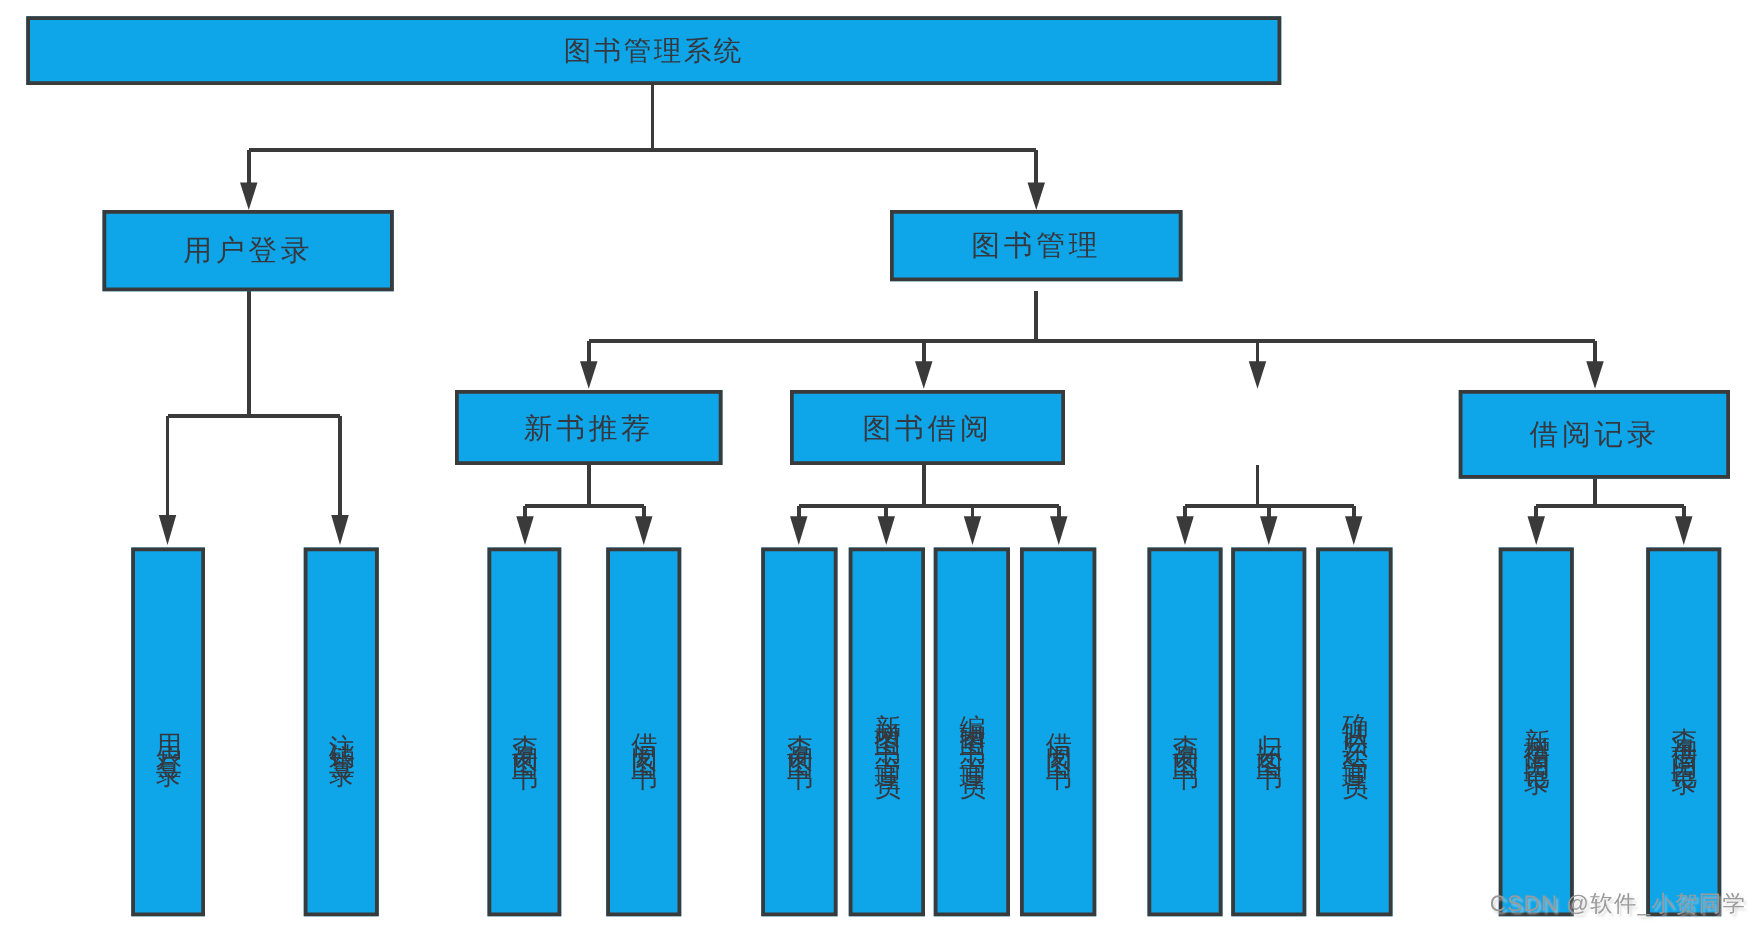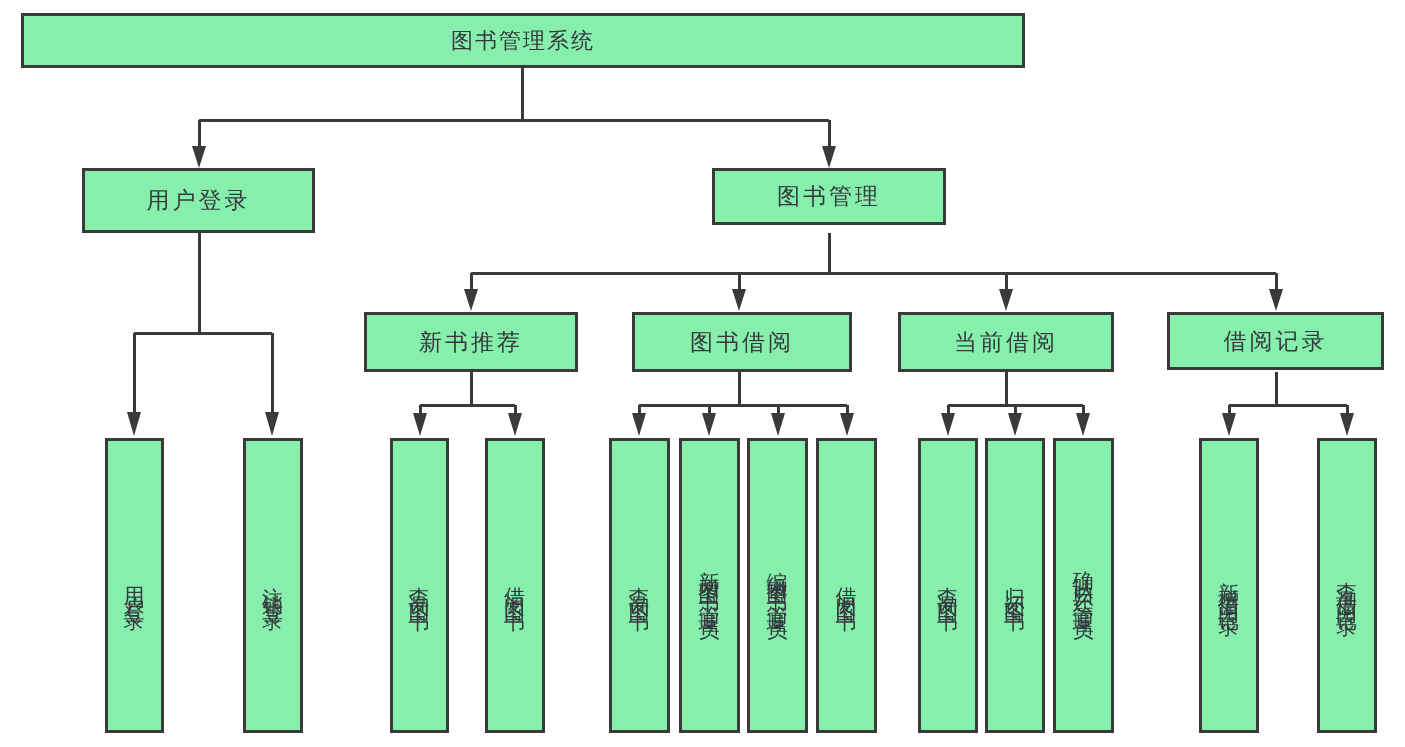--- a/index.html
+++ b/index.html
@@ -2,21 +2,21 @@
 <html><head>
 <meta charset="utf-8">
 <style>
   html,body{margin:0;padding:0;background:#fff;}
   .canvas{
     position:relative;width:1405px;height:747px;background:#ffffff;overflow:hidden;
     font-family:"Liberation Sans","DejaVu Sans",sans-serif;
   }
   .wires{position:absolute;left:0;top:0;width:1405px;height:747px;}
   .node{
-    position:absolute;box-sizing:border-box;border:3px solid #3a3a3a;background:#86efac;
+    position:absolute;box-sizing:border-box;border:3px solid #3a3a3a;background:#0ea5e9;
     display:flex;align-items:center;justify-content:center;
     color:#35393f;text-align:center;
   }
   .h-node{font-size:23px;letter-spacing:3px;white-space:nowrap;}
   .root-node{font-size:22px;letter-spacing:2px;}
   .leaf{
     writing-mode:vertical-rl;text-orientation:mixed;
     font-size:21px;letter-spacing:8px;line-height:1;
   }
   .leaf-long{letter-spacing:7px;}
@@ -62,34 +62,34 @@
     </g>
   </svg>
 
   <div class="node h-node root-node" style="left:21px;top:13px;width:1004px;height:55px;">图书管理系统</div>
 
   <div class="node h-node" style="left:82px;top:168px;width:233px;height:65px;">用户登录</div>
   <div class="node h-node" style="left:712px;top:168px;width:234px;height:57px;">图书管理</div>
 
   <div class="node h-node" style="left:364px;top:312px;width:214px;height:60px;">新书推荐</div>
   <div class="node h-node" style="left:632px;top:312px;width:220px;height:60px;">图书借阅</div>
-  <div class="node h-node" style="left:898px;top:312px;width:216px;height:60px;">当前借阅</div>
-  <div class="node h-node" style="left:1167px;top:312px;width:217px;height:58px;">借阅记录</div>
+  <div class="node h-node" style="left:1167px;top:312px;width:217px;height:71px;">借阅记录</div>
 
   <div class="node leaf" style="left:105px;top:438px;width:59px;height:295px;">用户登录</div>
   <div class="node leaf" style="left:243px;top:438px;width:60px;height:295px;">注销登录</div>
 
   <div class="node leaf" style="left:390px;top:438px;width:59px;height:295px;">查询图书</div>
   <div class="node leaf" style="left:485px;top:438px;width:60px;height:295px;">借阅图书</div>
 
   <div class="node leaf" style="left:609px;top:438px;width:61px;height:295px;">查询图书</div>
   <div class="node leaf leaf-long" style="left:679px;top:438px;width:61px;height:295px;">新增图书（管理员）</div>
   <div class="node leaf leaf-long" style="left:747px;top:438px;width:61px;height:295px;">编辑图书（管理员）</div>
   <div class="node leaf" style="left:816px;top:438px;width:61px;height:295px;">借阅图书</div>
 
   <div class="node leaf" style="left:918px;top:438px;width:60px;height:295px;">查询图书</div>
   <div class="node leaf" style="left:985px;top:438px;width:60px;height:295px;">归还图书</div>
   <div class="node leaf leaf-long" style="left:1053px;top:438px;width:61px;height:295px;">确认归还（管理员）</div>
 
   <div class="node leaf leaf-long" style="left:1199px;top:438px;width:60px;height:295px;">新增借阅记录</div>
   <div class="node leaf leaf-long" style="left:1317px;top:438px;width:60px;height:295px;">查询借阅记录</div>
 
+  <div class="watermark">CSDN @软件_小贺同学</div>
 </div>
 
 </body></html>

